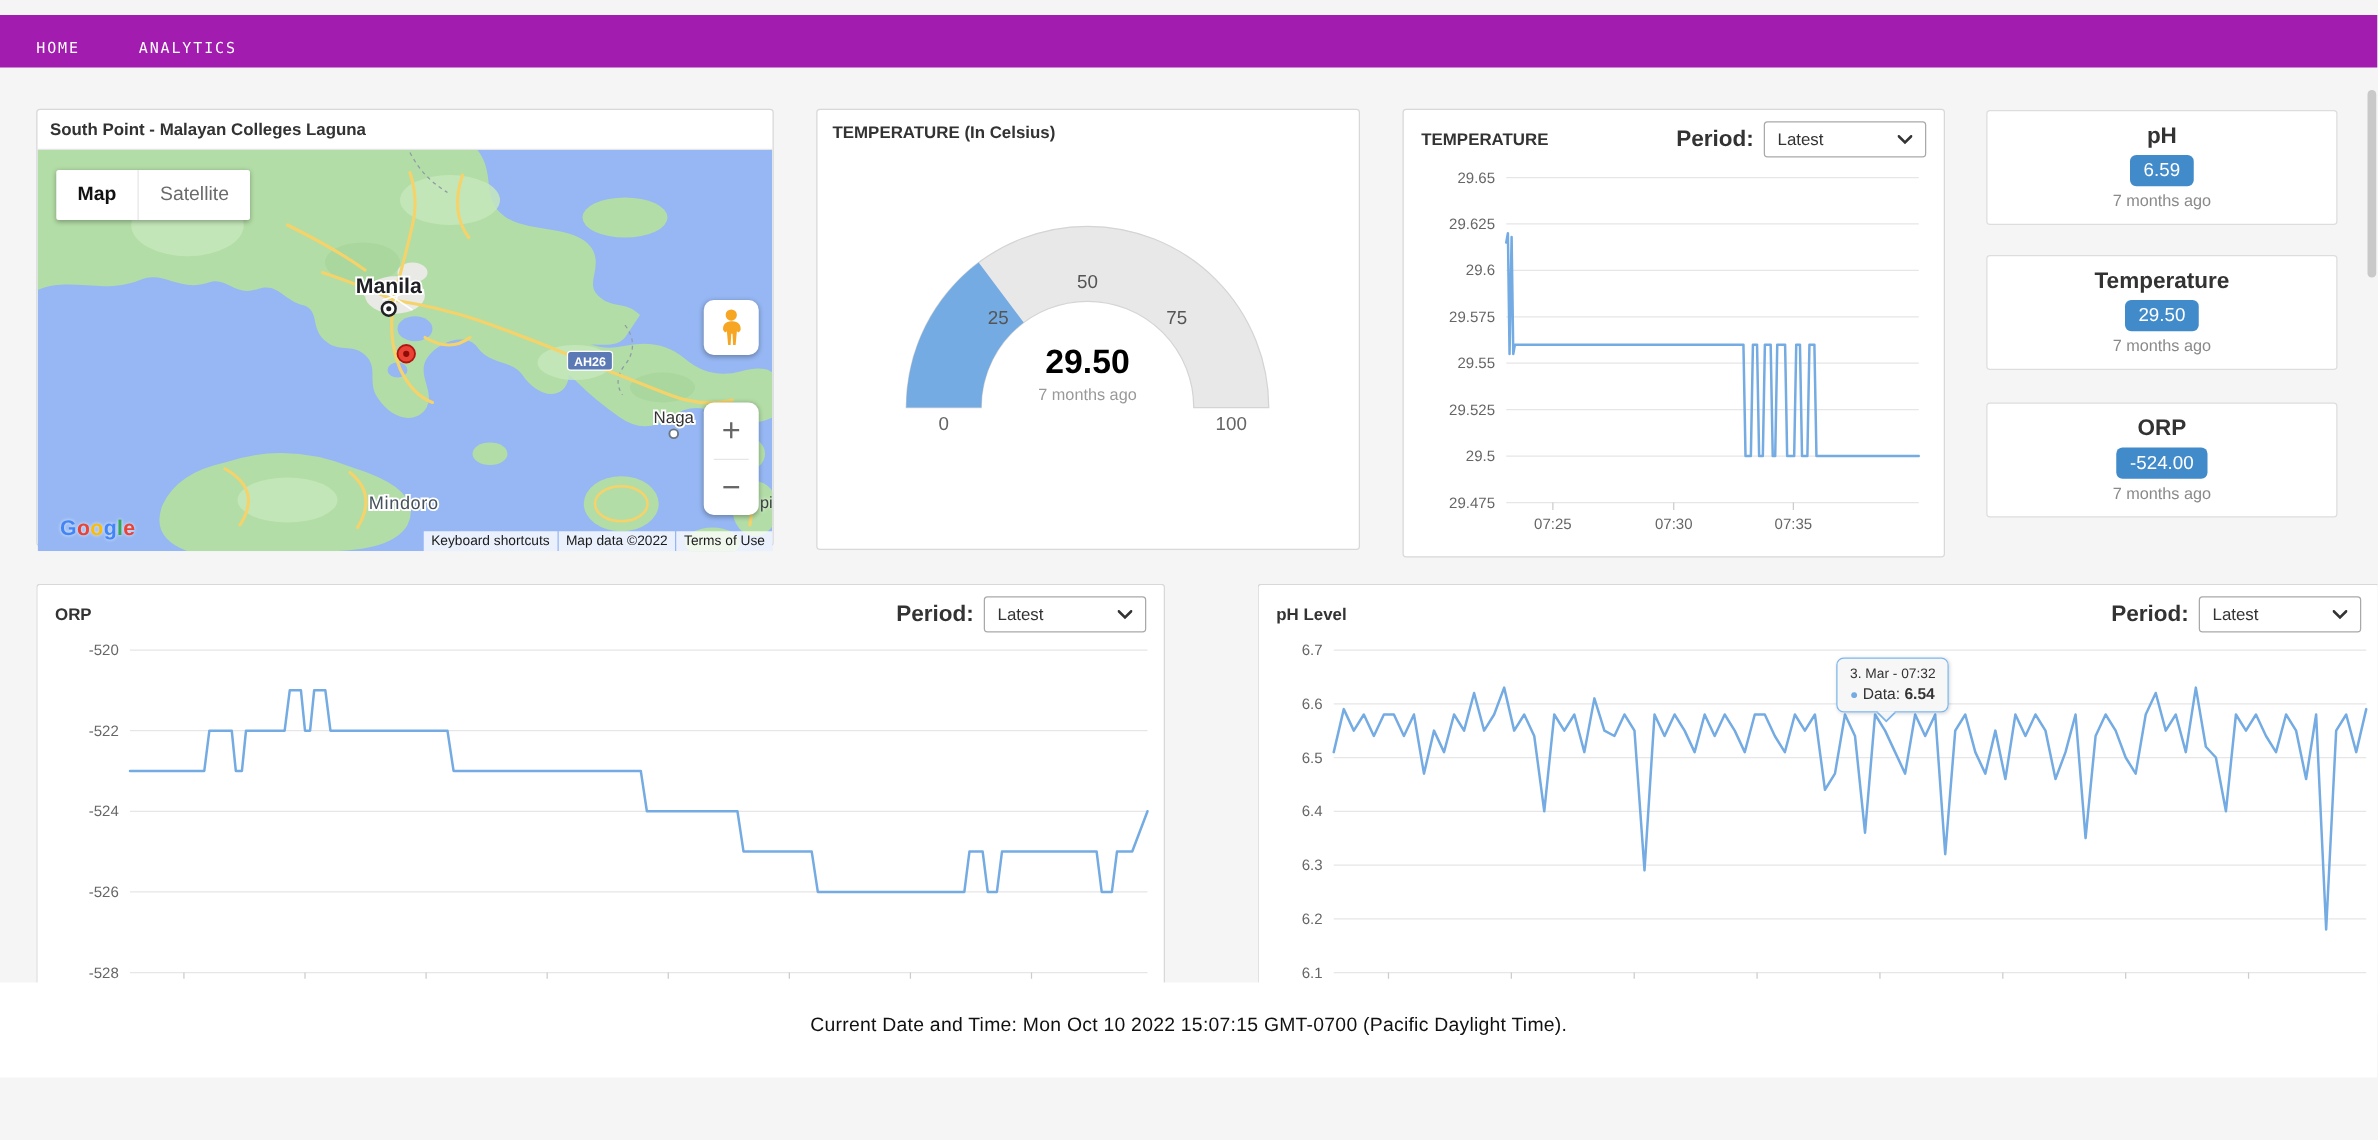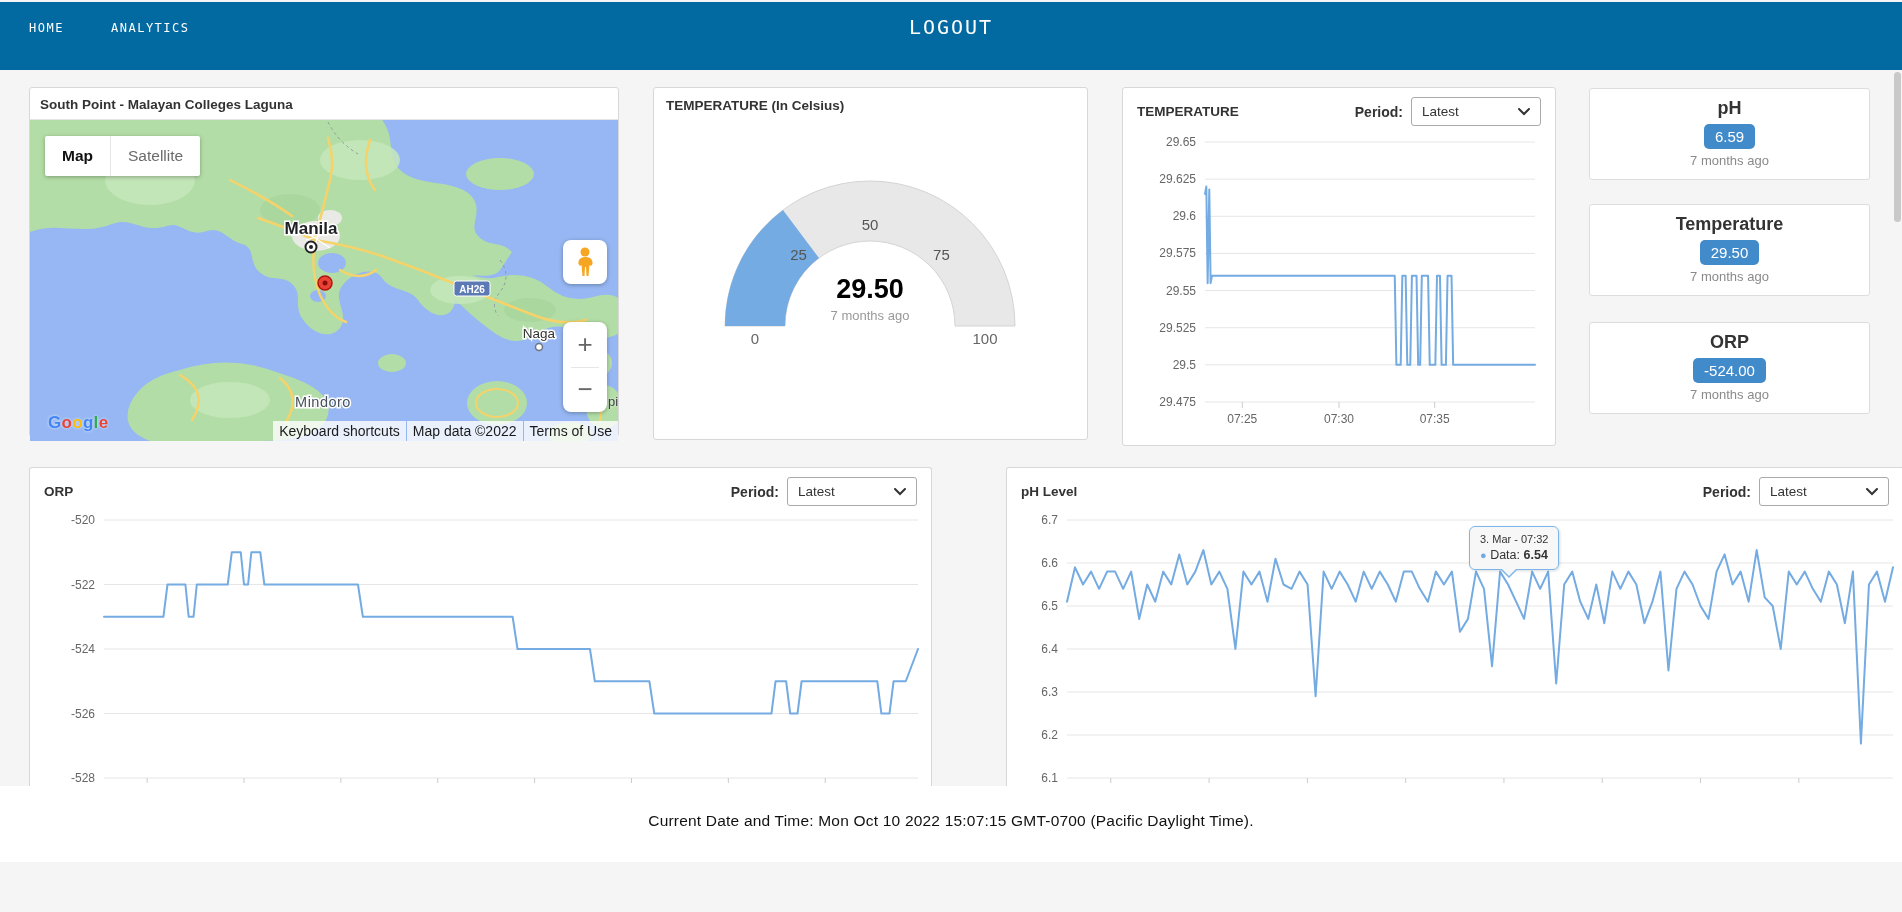--- a/index.html
+++ b/index.html
@@ -1,31 +1,31 @@
 <!DOCTYPE html>
 <html><head>
 <meta charset="utf-8">
 <style>
   * { margin:0; padding:0; box-sizing:border-box; }
   html,body { width:1902px; height:912px; background:#f5f5f5; font-family:"Liberation Sans",sans-serif; overflow:hidden; }
   .page { position:relative; width:1902px; height:912px; }
 
   
-  .navbar { position:absolute; left:0; top:2px; width:100%; height:68px; background:#0369a1; z-index:40; }
+  .navbar { position:absolute; left:0; top:12px; width:100%; height:42px; background:#a21caf; z-index:40; }
   .nav-link { position:absolute; top:19px; color:#fff; font-family:"DejaVu Sans Mono",monospace; font-size:12px; letter-spacing:1.5px; text-decoration:none; cursor:pointer; }
   .nav-home { left:29px; }
   .nav-analytics { left:111px;text-align:center; }
   .nav-logout { position:absolute; top:13px; left:0; right:0; text-align:center; color:#fff; font-family:"DejaVu Sans Mono",monospace; font-size:20px; letter-spacing:2px; cursor:pointer; }
 
   
   .panel { position:absolute; background:#fff; border:1px solid #d8d8d8; border-radius:3px; }
   .panel-title { font-size:13.5px; font-weight:bold; color:#333; }
   .panel-head { display:flex; justify-content:space-between; align-items:center; padding:9px 14px 4px 14px; }
   .period-wrap { display:flex; align-items:center; gap:8px; }
-  .period-label { font-size:14px; font-weight:bold; color:#333; }
+  .period-label { font-size:18px; font-weight:bold; color:#333; }
   .select { width:130px; height:29px; border:1px solid #a9a9a9; border-radius:3px; background:#fff; display:flex; align-items:center; justify-content:space-between; padding:0 10px; font-size:13.5px; color:#333; cursor:pointer; }
   .select svg { flex:0 0 auto; }
 
   #map-panel   { left:29px;  top:87px;  width:590px; height:350px; }
   #gauge-panel { left:653px; top:87px;  width:435px; height:353px; }
   #temp-panel  { left:1122px;top:87px;  width:434px; height:359px; }
   #orp-panel   { left:29px;  top:467px; width:903px; height:345px; border-bottom:none; }
   #ph-panel    { left:970px; top:467px; width:898px; height:345px; border-bottom:none;margin-left:36px; }
 
   .chart text { font-family:"Liberation Sans",sans-serif; }
@@ -36,21 +36,21 @@
   .map-area svg.basemap { position:absolute; left:0; top:0; }
   .map-type { position:absolute; left:15px; top:16px; display:flex; background:#fff; border-radius:2px; box-shadow:0 1px 4px rgba(0,0,0,.3); z-index:5; }
   .map-type-btn { height:40px; display:flex; align-items:center; padding:0 17px; font-size:15.5px; cursor:pointer; }
   .map-type-btn.sel { font-weight:bold; color:#111; }
   .map-type-btn.unsel { color:#6b6b6b; border-left:1px solid #e6e6e6; }
   .pegman-box { position:absolute; left:533px; top:120px; width:44px; height:44px; background:#fff; border-radius:8px; box-shadow:0 1px 4px rgba(0,0,0,.3); display:flex; align-items:center; justify-content:center; cursor:pointer; z-index:5; }
   .zoom-box { position:absolute; left:533px; top:202px; width:44px; height:90px; background:#fff; border-radius:8px; box-shadow:0 1px 4px rgba(0,0,0,.3); display:flex; flex-direction:column; z-index:5; }
   .zoom-btn { flex:1; display:flex; align-items:center; justify-content:center; font-size:26px; color:#666; cursor:pointer; }
   .zoom-divider { height:1px; background:#e6e6e6; margin:0 8px; }
   .map-attrib { position:absolute; right:0; bottom:0; display:flex; z-index:5; }
-  .attrib-box { background:rgba(255,255,255,.8); font-size:14px; color:#1a1a1a; padding:2px 6px; white-space:nowrap; }
+  .attrib-box { background:rgba(255,255,255,.8); font-size:11px; color:#1a1a1a; padding:2px 6px; white-space:nowrap; }
   .attrib-box + .attrib-box { margin-left:1px; }
   .google-logo { position:absolute; left:18px; bottom:8px; font-size:17px; font-weight:bold; letter-spacing:.3px; z-index:5; cursor:pointer; text-shadow:0 0 3px rgba(255,255,255,.8); }
   .map-frag { position:absolute; left:578px; top:274px; font-size:13px; color:#3c4043; text-shadow:0 0 3px #fff; z-index:4; }
 
   
   #gauge-panel .panel-head { padding:10px 12px; }
 
   
   .card { position:absolute; left:1589px; width:281px; height:92px; background:#fff; border:1px solid #ddd; border-radius:3px; text-align:center; }
   #card-ph   { top:88px; }
@@ -78,21 +78,20 @@
   .scroll-thumb { position:absolute; right:1px; top:72px; width:7px; height:150px; background:#c9c9c9; border-radius:4px; z-index:50; cursor:pointer; }
 </style>
 </head>
 <body>
 
 <div class="page">
 
   <div class="navbar">
     <a class="nav-link nav-home">HOME</a>
     <a class="nav-link nav-analytics">ANALYTICS</a>
-    <div class="nav-logout">LOGOUT</div>
   </div>
 
   <div class="panel" id="map-panel">
     <div class="map-header">
       <span class="panel-title">South Point - Malayan Colleges Laguna</span>
     </div>
     <div class="map-area">
       <svg class="basemap" width="588" height="321" viewBox="0 0 588 321">
         <rect x="0" y="0" width="588" height="321" fill="#96b7f3"></rect>
 

